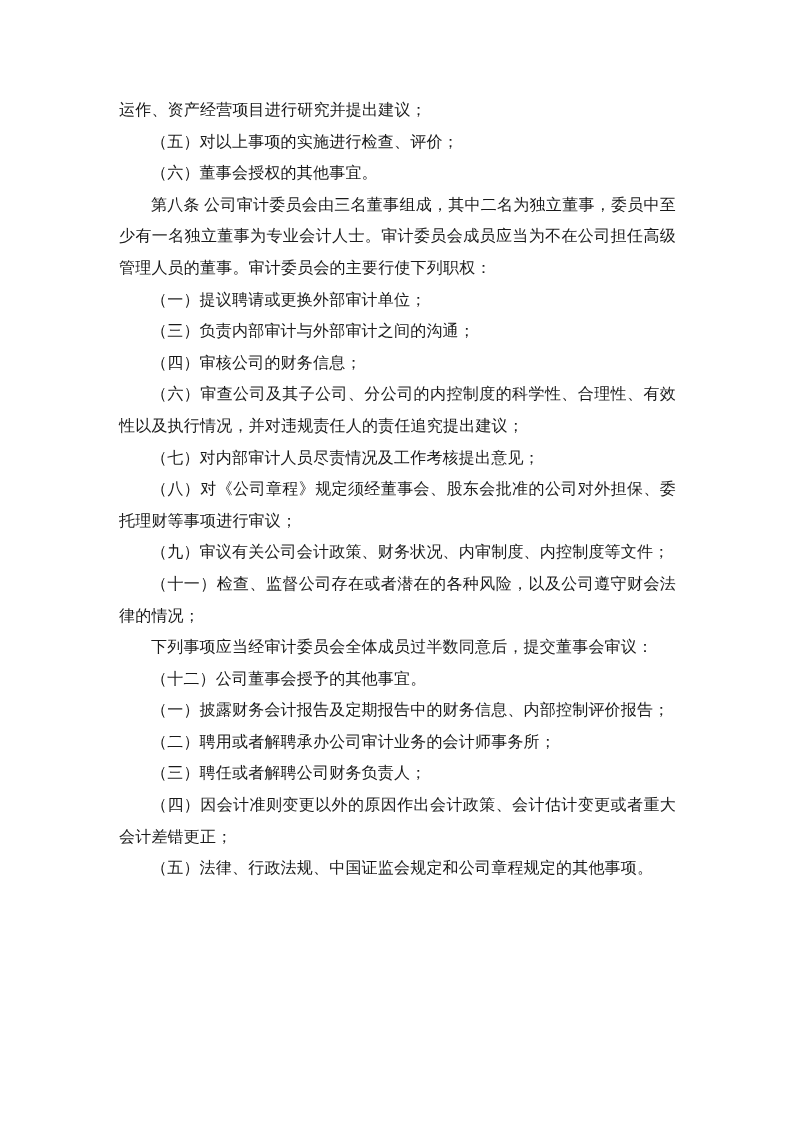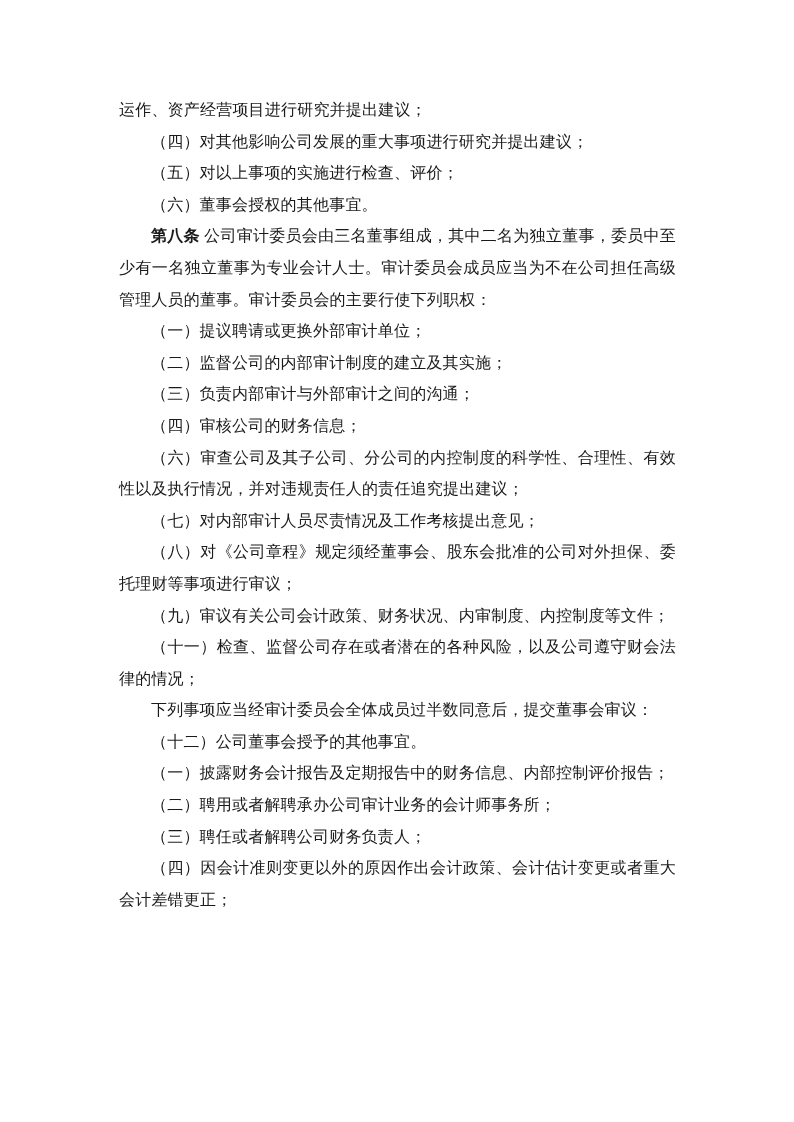--- a/index.html
+++ b/index.html
@@ -29,42 +29,41 @@
     padding: 0;
     font-size: 16px;
     line-height: 31.6px;
     text-align: justify;
     letter-spacing: 0.2px;
   }
   .para.indent {
     text-indent: 2em;
   }
   .para b {
-    font-weight: bold;
+    font-weight: normal;
   }
 </style>
 </head>
 <body>
 
 <div class="page">
   <div class="doc-body">
       <p class="para"><span>运作、资产经营项目进行研究并提出建议；</span></p>
-      <p class="para indent"><span>（四）对其他影响公司发展的重大事项进行研究并提出建议；</span></p>
       <p class="para indent"><span>（五）对以上事项的实施进行检查、评价；</span></p>
       <p class="para indent"><span>（六）董事会授权的其他事宜。</span></p>
       <p class="para indent"><b>第八条</b><span> 公司审计委员会由三名董事组成，其中二名为独立董事，委员中至少有一名独立董事为专业会计人士。审计委员会成员应当为不在公司担任高级管理人员的董事。审计委员会的主要行使下列职权：</span></p>
       <p class="para indent"><span>（一）提议聘请或更换外部审计单位；</span></p>
-      <p class="para indent"><span>（二）监督公司的内部审计制度的建立及其实施；</span></p>
       <p class="para indent"><span>（三）负责内部审计与外部审计之间的沟通；</span></p>
       <p class="para indent"><span>（四）审核公司的财务信息；</span></p>
       <p class="para indent"><span>（六）审查公司及其子公司、分公司的内控制度的科学性、合理性、有效性以及执行情况，并对违规责任人的责任追究提出建议；</span></p>
       <p class="para indent"><span>（七）对内部审计人员尽责情况及工作考核提出意见；</span></p>
       <p class="para indent"><span>（八）对《公司章程》规定须经董事会、股东会批准的公司对外担保、委托理财等事项进行审议；</span></p>
       <p class="para indent"><span>（九）审议有关公司会计政策、财务状况、内审制度、内控制度等文件；</span></p>
       <p class="para indent"><span>（十一）检查、监督公司存在或者潜在的各种风险，以及公司遵守财会法律的情况；</span></p>
       <p class="para indent"><span>下列事项应当经审计委员会全体成员过半数同意后，提交董事会审议：</span></p>
       <p class="para indent"><span>（十二）公司董事会授予的其他事宜。</span></p>
       <p class="para indent"><span>（一）披露财务会计报告及定期报告中的财务信息、内部控制评价报告；</span></p>
       <p class="para indent"><span>（二）聘用或者解聘承办公司审计业务的会计师事务所；</span></p>
       <p class="para indent"><span>（三）聘任或者解聘公司财务负责人；</span></p>
       <p class="para indent"><span>（四）因会计准则变更以外的原因作出会计政策、会计估计变更或者重大会计差错更正；</span></p>
+      <p class="para indent"><span>（五）法律、行政法规、中国证监会规定和公司章程规定的其他事项。</span></p>
     </div>
 </div>
 
 </body></html>

